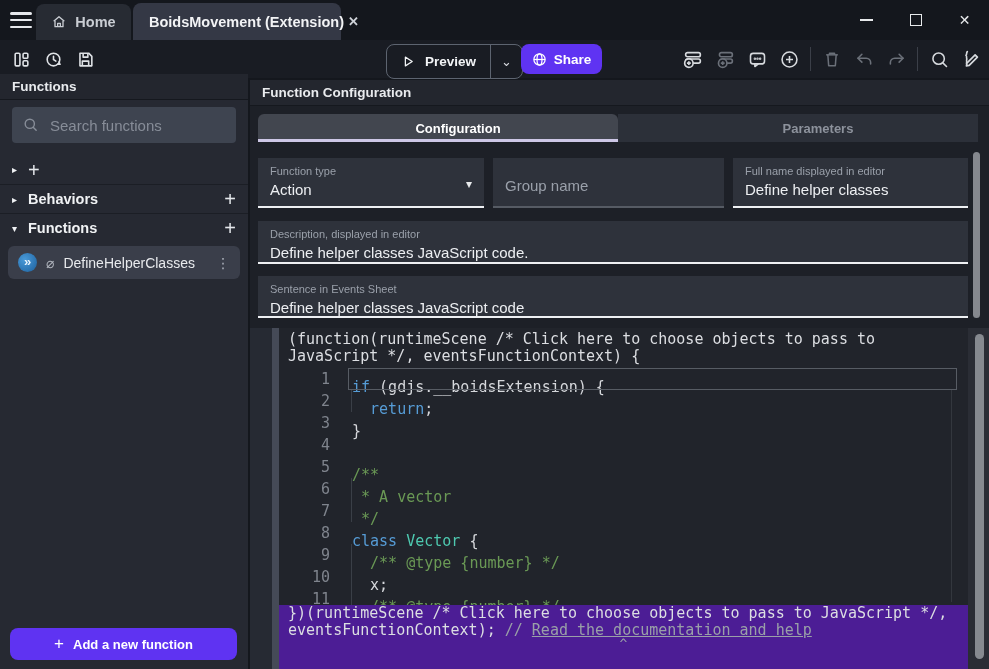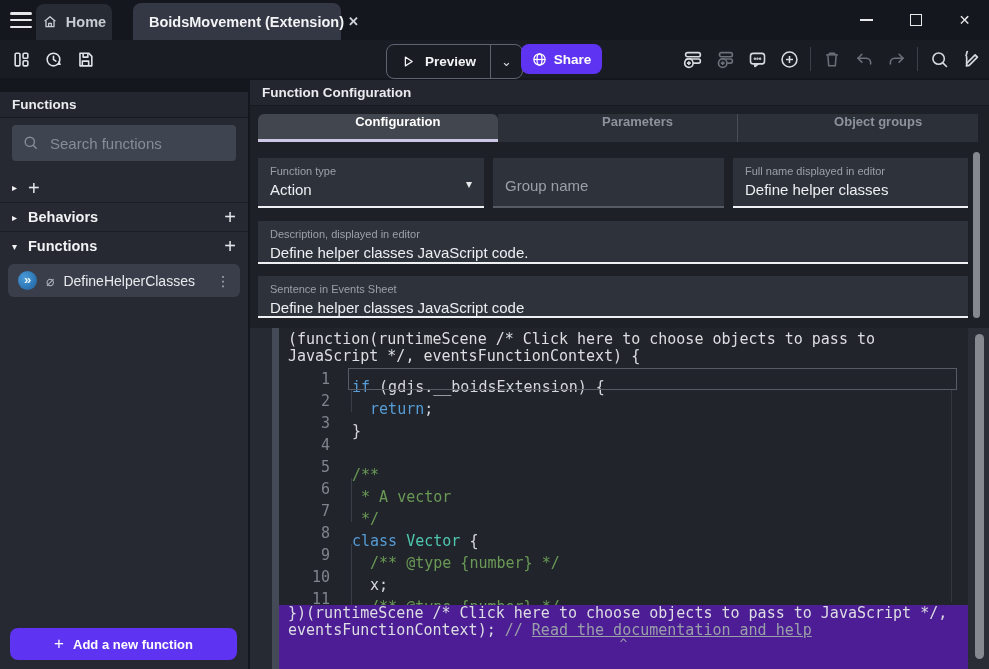--- a/index.html
+++ b/index.html
@@ -3,21 +3,21 @@
 <meta charset="utf-8">
 <style>
   * { margin:0; padding:0; box-sizing:border-box; }
   html,body { width:989px; height:669px; overflow:hidden; }
   body { background:#14171d; font-family:"Liberation Sans", sans-serif; position:relative; color:#e9ebee; }
 
   
   .titlebar { position:absolute; left:0; top:0; width:989px; height:40px; background:#14171d; }
   .hamburger { position:absolute; left:10px; top:12px; width:22px; height:16px; display:flex; flex-direction:column; justify-content:space-between; cursor:pointer; }
   .hamburger span { display:block; height:2.5px; background:#e6e8ec; border-radius:2px; }
-  .tab-home { position:absolute; left:36px; top:4px; width:76px; height:36px; background:#272b33; border-radius:8px 8px 0 0; display:flex; align-items:center; justify-content:center; gap:8px; color:#c9cdd3; font-weight:bold; font-size:14.5px; }
+  .tab-home { position:absolute; left:36px; top:4px; width:95px; height:36px; background:#272b33; border-radius:8px 8px 0 0; display:flex; align-items:center; justify-content:center; gap:8px; color:#c9cdd3; font-weight:bold; font-size:14.5px; }
   .tab-active { position:absolute; left:133px; top:3px; width:208px; height:37px; background:#343845; border-radius:8px 8px 0 0; display:flex; align-items:center; padding:0 12px 0 16px; color:#f2f3f5; font-weight:bold; font-size:14.5px; }
   .tab-active .tab-label { flex:1; white-space:nowrap; }
   .tab-close { color:#cfd3d9; font-size:13px; padding:2px 4px; cursor:pointer; }
   .win-controls { position:absolute; right:0; top:0; height:40px; display:flex; }
   .win-btn { width:49px; height:40px; display:flex; align-items:center; justify-content:center; color:#e8eaec; font-size:14px; }
   .win-max { font-size:12px; }
   .win-max .box { width:12px; height:12px; border:1.5px solid #e8eaec; }
   .win-min .bar { width:13px; height:1.5px; background:#e8eaec; }
 
   
@@ -29,21 +29,21 @@
   .preview-divider { width:1px; background:#5d6470; }
   .preview-caret { width:31px; display:flex; align-items:center; justify-content:center; font-size:13px; color:#d9dce1; cursor:pointer; }
   .share-btn { position:absolute; left:521px; top:4px; width:81px; height:30px; background:var(--accent); border-radius:8px; display:flex; align-items:center; justify-content:center; gap:7px; font-weight:bold; font-size:13.5px; color:#fff; cursor:pointer; }
   .tool-right { position:absolute; left:682px; top:0; height:38px; display:flex; align-items:center; gap:10px; }
   .tool-right .tbtn { width:22px; }
   .icon-on { color:#d7dade; }
   .icon-off { color:#6b7079; }
   .vdiv { width:1px; height:24px; background:#3b3f48; }
 
   
-  .sidebar { position:absolute; left:0; top:92px; width:248px; bottom:0; background:#262932; }
+  .sidebar { position:absolute; left:0; top:74px; width:248px; bottom:0; background:#262932; }
   .panel-header { height:26px; background:#23262e; border-bottom:1px solid #15181e; display:flex; align-items:center; padding-left:12px; font-size:13.5px; font-weight:600; color:#e9ebee; }
   .search-wrap { padding:7px 12px 4px; position:relative; }
   .search-input { width:100%; height:36px; background:#3e4450; border:none; border-radius:4px; color:#bfc4cd; font-size:15px; font-family:"Liberation Sans",sans-serif; padding:0 10px 0 38px; outline:none; }
   .search-input::placeholder { color:#878d98; }
   .search-icon-s { position:absolute; left:22px; top:16px; color:#878d98; }
   .sections { margin-top:8px; }
   .section-row { height:29px; display:flex; align-items:center; padding:0 12px; cursor:pointer; }
   .section-row + .section-row { border-top:1px solid #1b1e25; }
   .sec-chevron { width:16px; font-size:10px; color:#f0f2f4; }
   .sec-label { flex:1; font-weight:bold; font-size:14.5px; color:#f0f2f4; }
@@ -52,21 +52,21 @@
   .func-icon { width:19px; height:19px; border-radius:50%; background:radial-gradient(circle at 35% 35%, #4a9ad8, #2e77b5 60%, #1f5f96); color:#eaf4fd; font-size:13px; font-weight:bold; display:flex; align-items:center; justify-content:center; line-height:1; padding-bottom:2px; }
   .func-slash { font-size:14px; color:#aeb3bc; }
   .func-label { flex:1; font-size:14px; color:#e8eaed; }
   .func-dots { color:#aeb3bc; font-size:14px; cursor:pointer; }
   .add-func-btn { position:absolute; left:10px; right:11px; bottom:9px; height:32px; background:var(--accent); border-radius:8px; display:flex; align-items:center; justify-content:center; gap:9px; color:#fff; font-weight:bold; font-size:13px; cursor:pointer; }
   .add-plus { font-size:17px; font-weight:300; }
 
   
   .main { position:absolute; left:250px; top:80px; right:0; bottom:0; background:#1d2027; }
   .tabbar { position:absolute; top:34px; left:8px; right:11px; height:28px; display:flex; }
-  .cfg-tab { flex:1; display:flex; justify-content:center; font-size:13px; font-weight:bold; background:#2c3039; color:#8d929c; cursor:pointer; position:relative;padding-left:40px; }
+  .cfg-tab { flex:1; display:flex; align-items:center; justify-content:center; font-size:13px; font-weight:bold; background:#2c3039; color:#8d929c; cursor:pointer; position:relative;padding-left:40px; }
   .cfg-tab.sep { border-left:1px solid #484c55; }
   .cfg-tab.active { background:#42464f; color:#fff; border-radius:6px 6px 0 0; }
   .cfg-tab.active::after { content:""; position:absolute; left:0; right:0; bottom:0; height:3px; background:#cdc7e6; }
 
   .fields-row { position:absolute; top:78px; left:8px; right:21px; display:flex; gap:9px; }
   .field { background:#2e323b; border-bottom:2px solid #eef0f3; padding:7px 12px 0; height:50px; position:relative; }
   .f-type { width:226px; }
   .f-name { width:235px; }
   .f-group { flex:1; display:flex; align-items:center; border-bottom-color:#565b64; }
   .field-label { font-size:11px; color:#9aa0aa; }
@@ -309,23 +309,20 @@
     <span>Function Configuration</span>
   </div>
 
   <div class="tabbar">
     <div class="cfg-tab active">
         <span>Configuration</span>
       </div>
     <div class="cfg-tab">
         <span>Parameters</span>
       </div>
-    <div class="cfg-tab sep">
-        <span>Object groups</span>
-      </div>
   </div>
 
   <div class="fields-row">
     <div class="field f-type">
       <div class="field-label">Function type</div>
       <div class="field-value">Action</div>
       <span class="field-caret">▾</span>
     </div>
     <div class="field f-group">
       <span class="field-placeholder">Group name</span>

